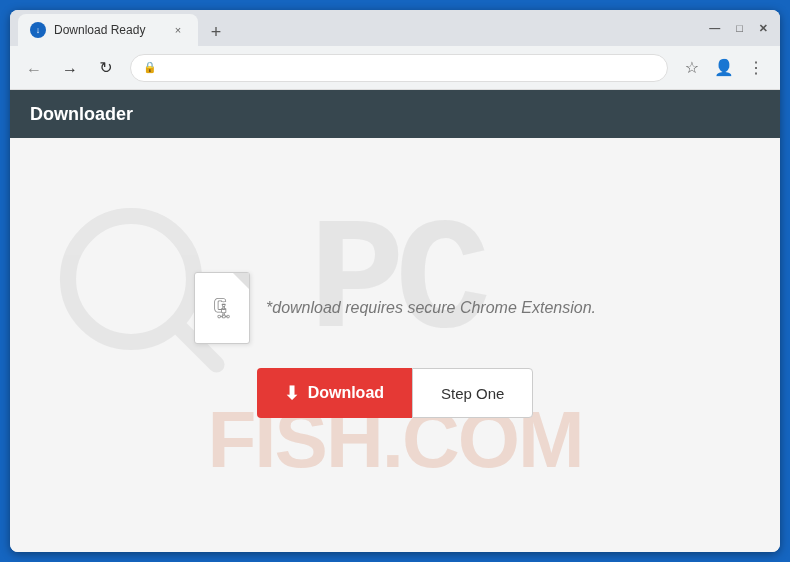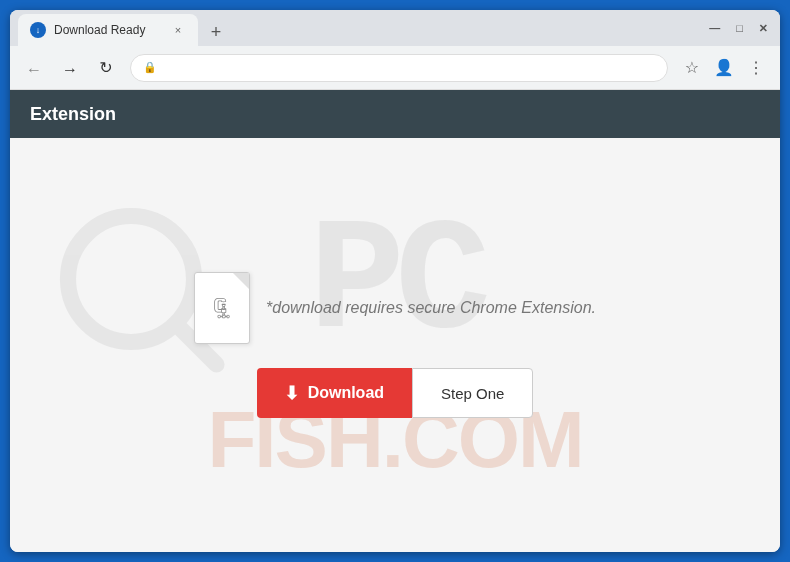--- a/index.html
+++ b/index.html
@@ -342,21 +342,21 @@
       <span class="lock-icon">🔒</span>
     </div>
     <div class="toolbar-right">
       <span class="toolbar-icon">☆</span>
       <span class="toolbar-icon">👤</span>
       <span class="toolbar-icon">⋮</span>
     </div>
   </div>
 
   <div class="page-header">
-    <span class="page-header-title">Extension</span>
+    <span class="page-header-title">Downloader</span>
   </div>
 
   <div class="page-content">
 
     <div class="watermark-container">
       <div class="watermark-pc">PC</div>
       <div class="watermark-fishcom">FISH.COM</div>
     </div>
 
     <svg class="magnifier-watermark" viewBox="0 0 200 200" xmlns="http://www.w3.org/2000/svg">

